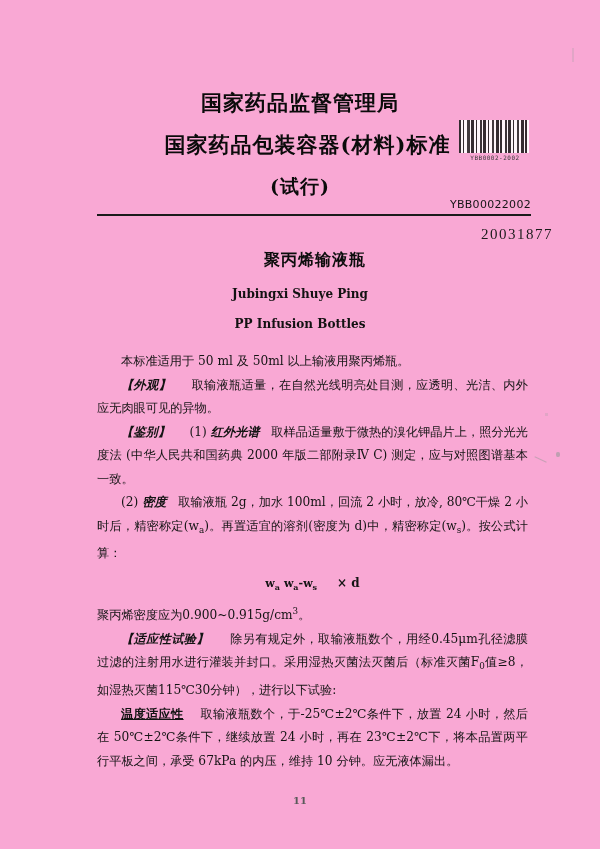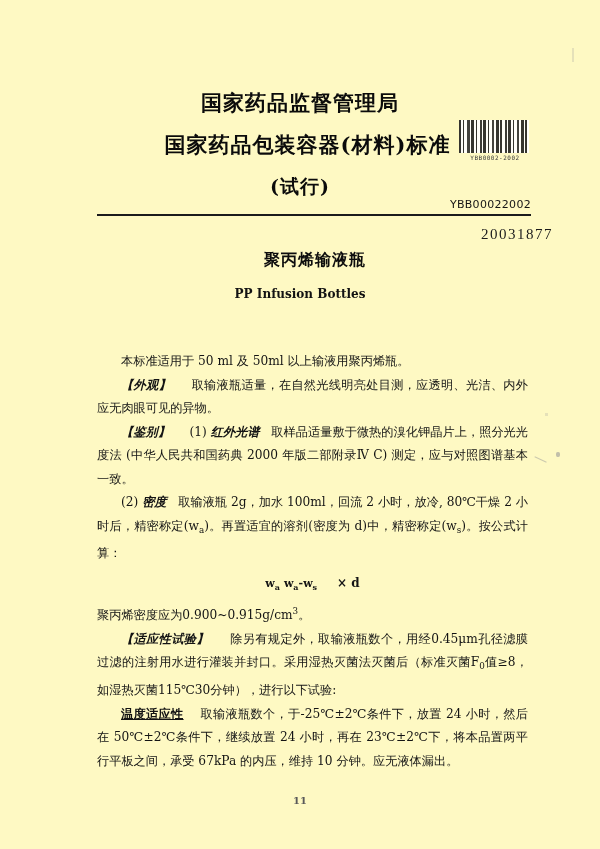--- a/index.html
+++ b/index.html
@@ -12,21 +12,21 @@
     height: 849px;
     position: relative;
     overflow: hidden;
     font-family: "DejaVu Sans", sans-serif;
     color: #111;
   }
 
   .page {
     position: absolute;
     inset: 0;
-    background: #fef9c3;
+    background: #f9a8d4;
   }
 
   
   .masthead {
     position: absolute;
     left: 0;
     right: 0;
     top: 88px;
     text-align: center;
   }
@@ -222,20 +222,21 @@
     <div class="barcode-caption">YBB0002-2002</div>
   </div>
 
   <div class="std-code">YBB00022002</div>
   <div class="header-rule"></div>
 
   <div class="serial-stamp">20031877</div>
 
   <div class="product-titles">
     <div class="product-cn">聚丙烯输液瓶</div>
+    <div class="product-pinyin">Jubingxi Shuye Ping</div>
     <div class="product-en">PP Infusion Bottles</div>
   </div>
 
   <div class="body-text">
 
     <p class="para">本标准适用于 50 ml 及 50ml 以上输液用聚丙烯瓶。</p>
 
     <p class="para">
       <span class="lead-term">【外观】</span>
       &nbsp;&nbsp;&nbsp;

